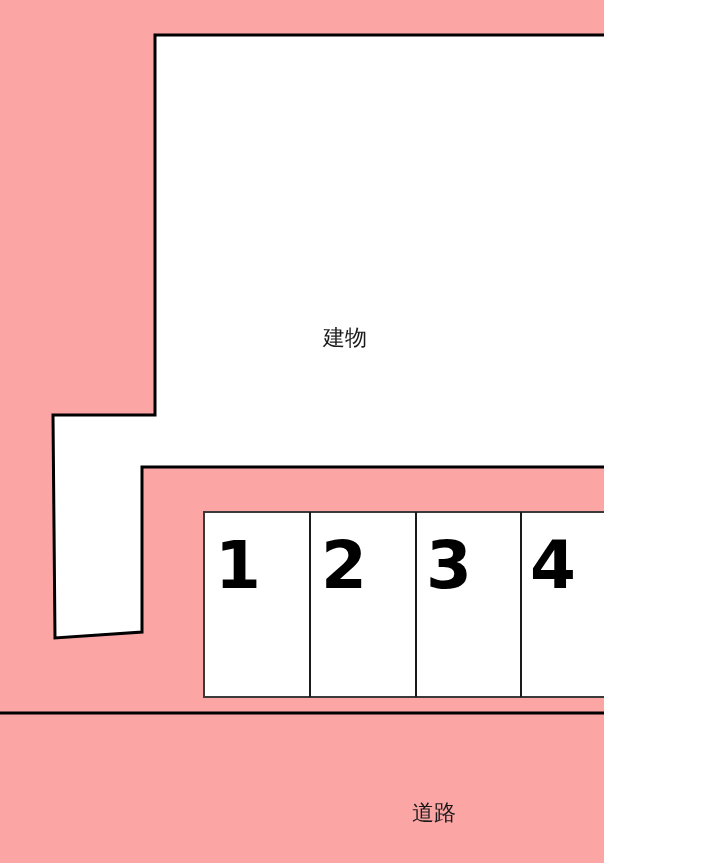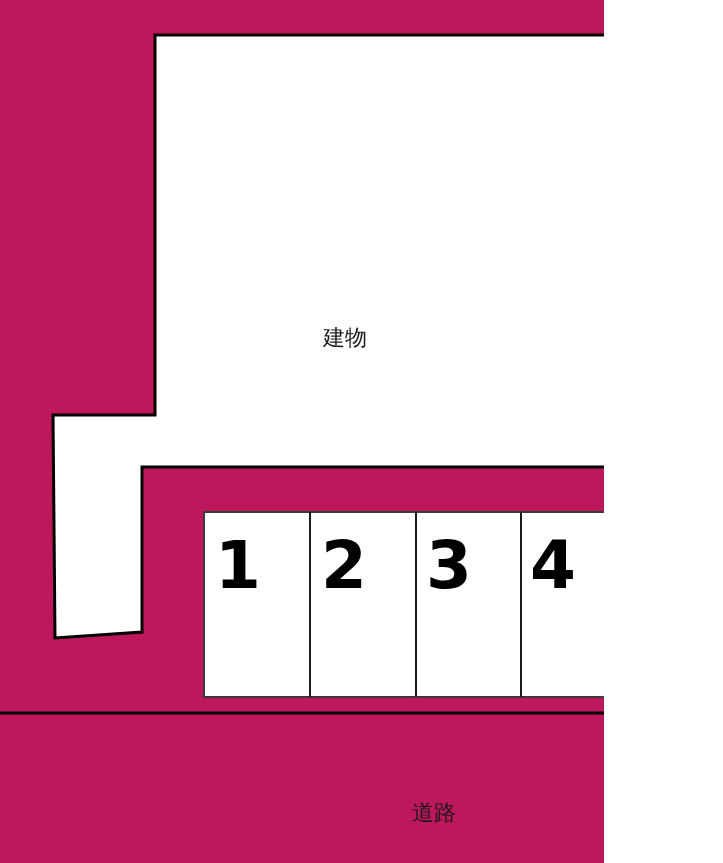--- a/index.html
+++ b/index.html
@@ -54,21 +54,21 @@
   .stall-number {
     font-family: "DejaVu Sans", "Liberation Sans", sans-serif;
     font-size: 66px;
     font-weight: bold;
     fill: #000000;
   }
 </style>
 </head>
 <body>
 
-<div id="site-plan" style="width: 604px; height: 863px; background: #be185d;">
+<div id="site-plan" style="width: 604px; height: 863px; background: #fca5a5;">
 
   <svg id="plan-svg" viewBox="0 0 723 863" xmlns="http://www.w3.org/2000/svg">
 
     <polygon class="poly-building" points="155,35 627,35 629,461 620,467 142,467 142,632 55,638 53,415 155,415"></polygon>
 
     <text class="cjk-label" text-anchor="middle" dominant-baseline="alphabetic" x="345" y="345">建物</text>
 
     <rect class="stall-rect" x="204" y="512" width="423" height="185"></rect>
 
     <line class="stall-div" x1="310" y1="512" x2="310" y2="697"></line>

